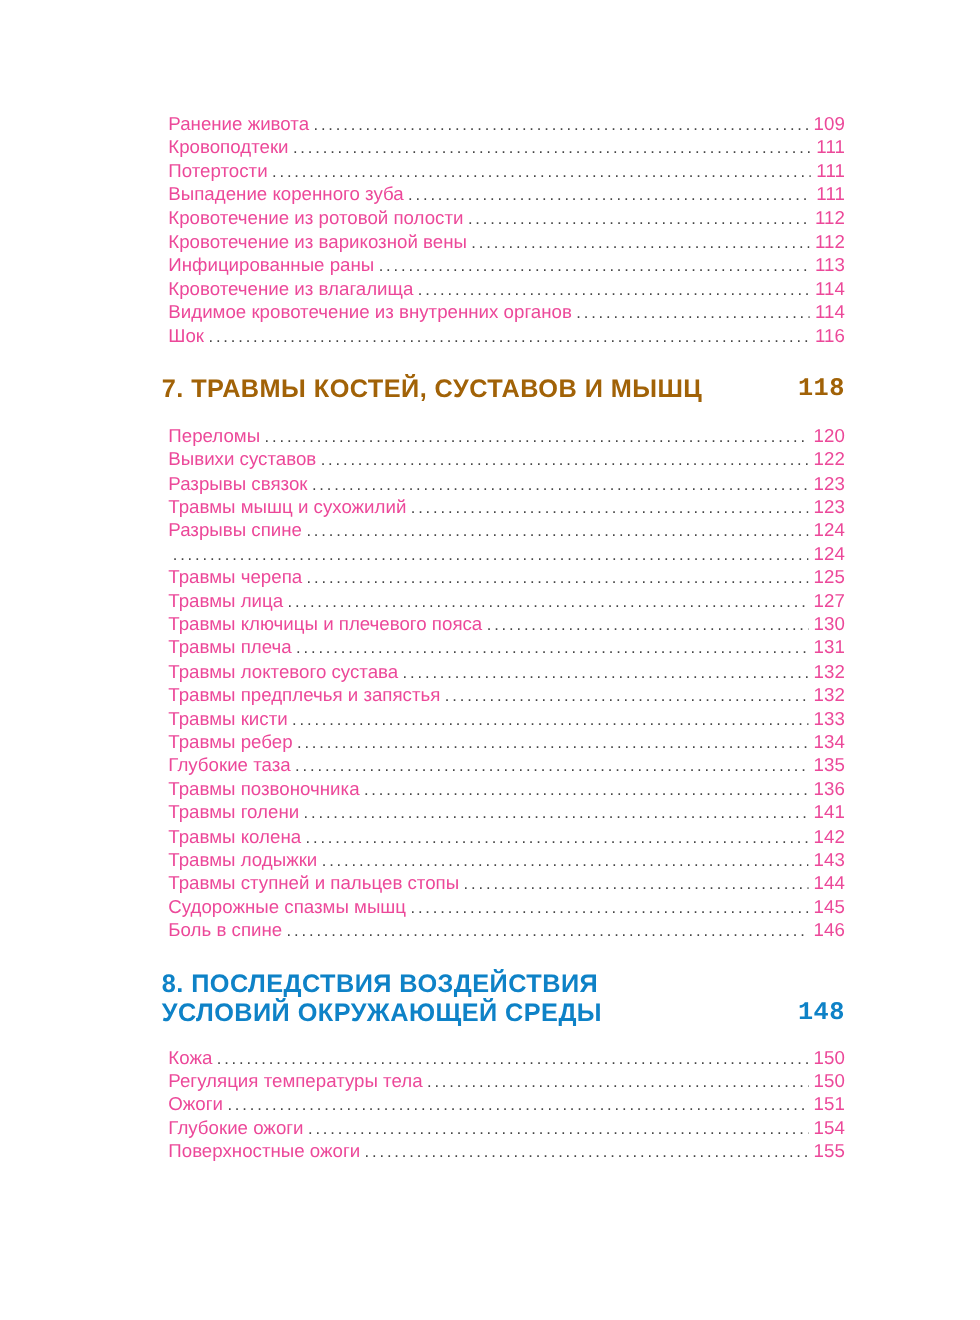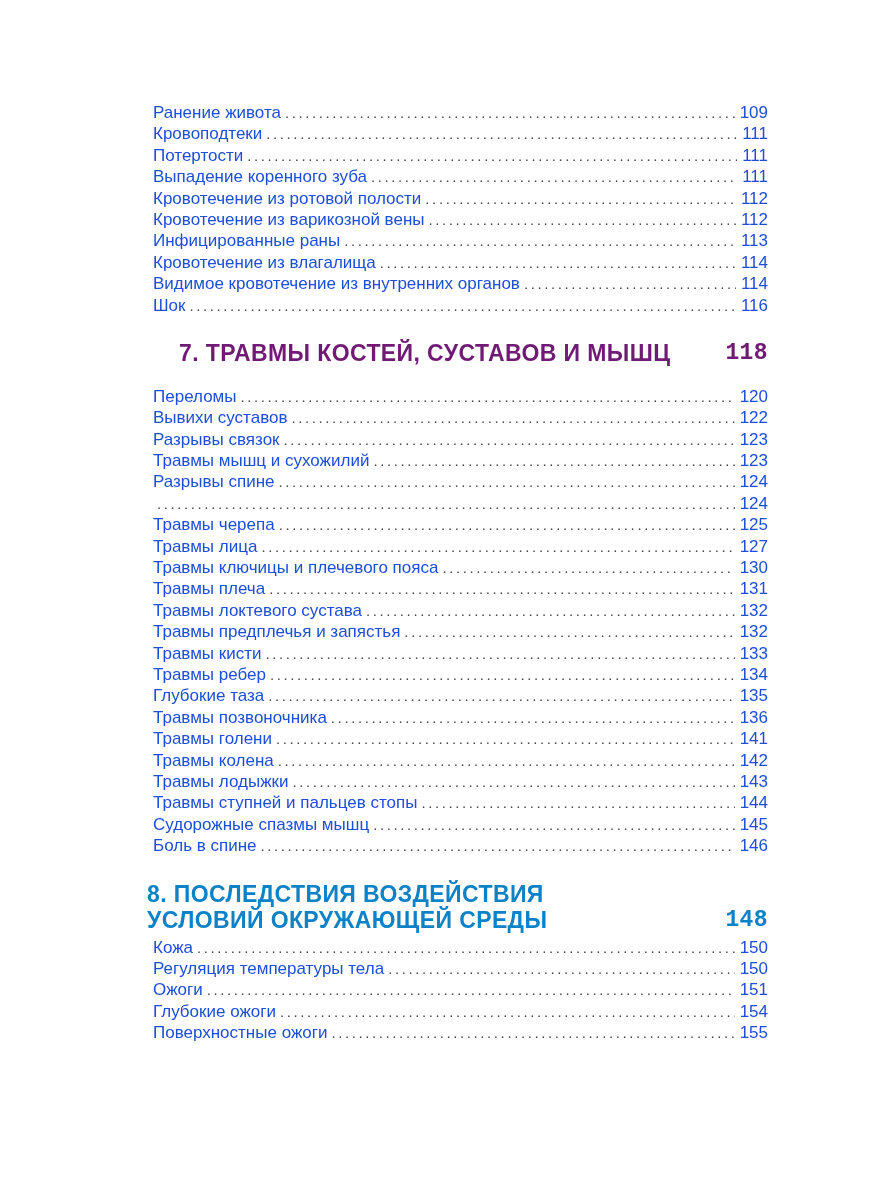--- a/index.html
+++ b/index.html
@@ -22,21 +22,21 @@
     left: 147px;
     top: 102px;
     width: 621px;
   }
   .toc-section { margin: 0; }
   .toc-row {
     display: flex;
     align-items: baseline;
     height: 21.4px;
     padding-left: 6px;
-    color: #1d4ed8;
+    color: #ec4899;
     font-size: 17px;
     line-height: 21.4px;
   }
   .toc-row .t {
     white-space: nowrap;
     flex: 0 0 auto;
   }
   .toc-row .dots {
     flex: 1 1 auto;
     overflow: hidden;
@@ -56,21 +56,21 @@
   }
   .heading {
     display: flex;
     align-items: flex-end;
     font-weight: bold;
     font-size: 23px;
     line-height: 26px;
     letter-spacing: 0.4px;
     margin: 24px 0 20px 0;
   }
-  .heading.h8 { margin-bottom: 4px; }
+  .heading.h8 { margin-bottom: 18px; }
   .heading .h-title {
     flex: 0 1 auto;
     max-width: 520px;
   }
   .heading .h-fill { flex: 1 1 auto; }
   .heading .h-page {
     flex: 0 0 auto;
     padding-left: 16px;
     font-family: Liberation Mono, monospace;
   }
@@ -128,21 +128,21 @@
             <span class="pg">114</span>
           </div>
           <div class="toc-row">
             <span class="t">Шок</span>
             <span class="dots"></span>
             <span class="pg">116</span>
           </div>
         </div>
       </section>
       <section class="toc-section">
-        <div class="heading" style="color: #701a75; margin-left: 32px;">
+        <div class="heading" style="color: #a16207;">
           <span class="h-title">7. ТРАВМЫ КОСТЕЙ, СУСТАВОВ И МЫШЦ</span>
           <span class="h-fill"></span>
           <span class="h-page">118</span>
         </div>
         <div>
           <div class="toc-row">
             <span class="t">Переломы</span>
             <span class="dots"></span>
             <span class="pg">120</span>
           </div>

